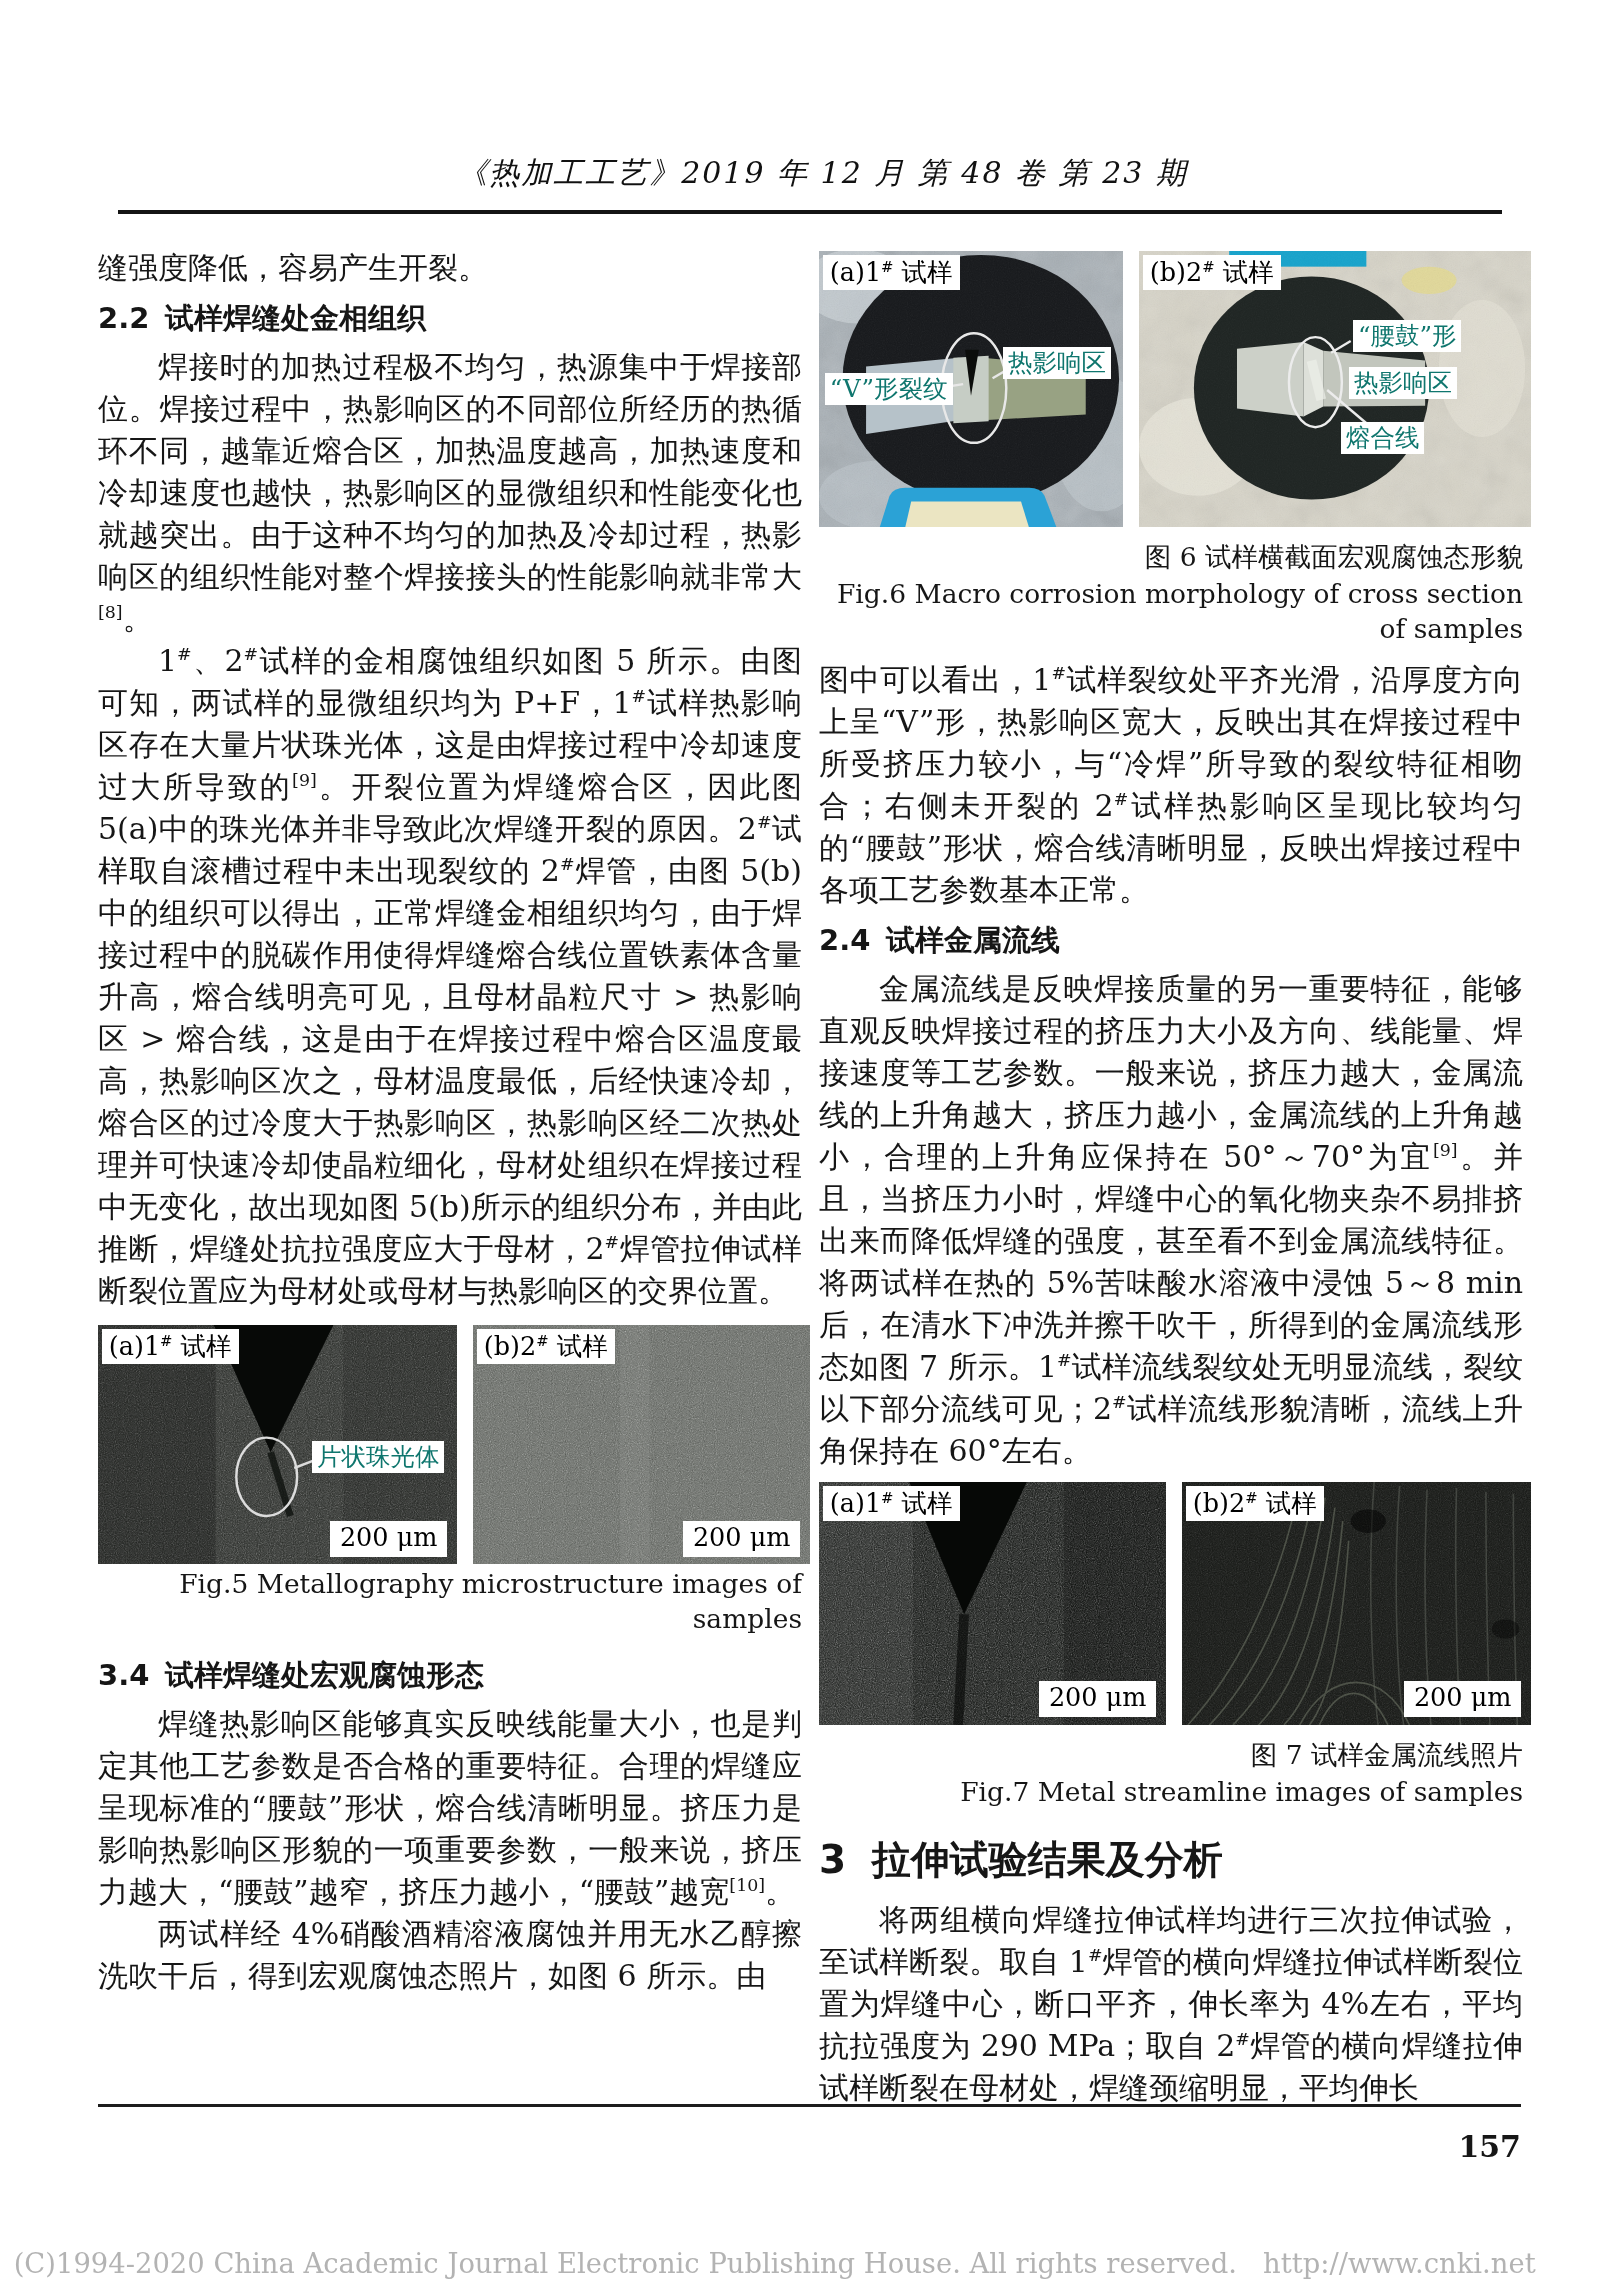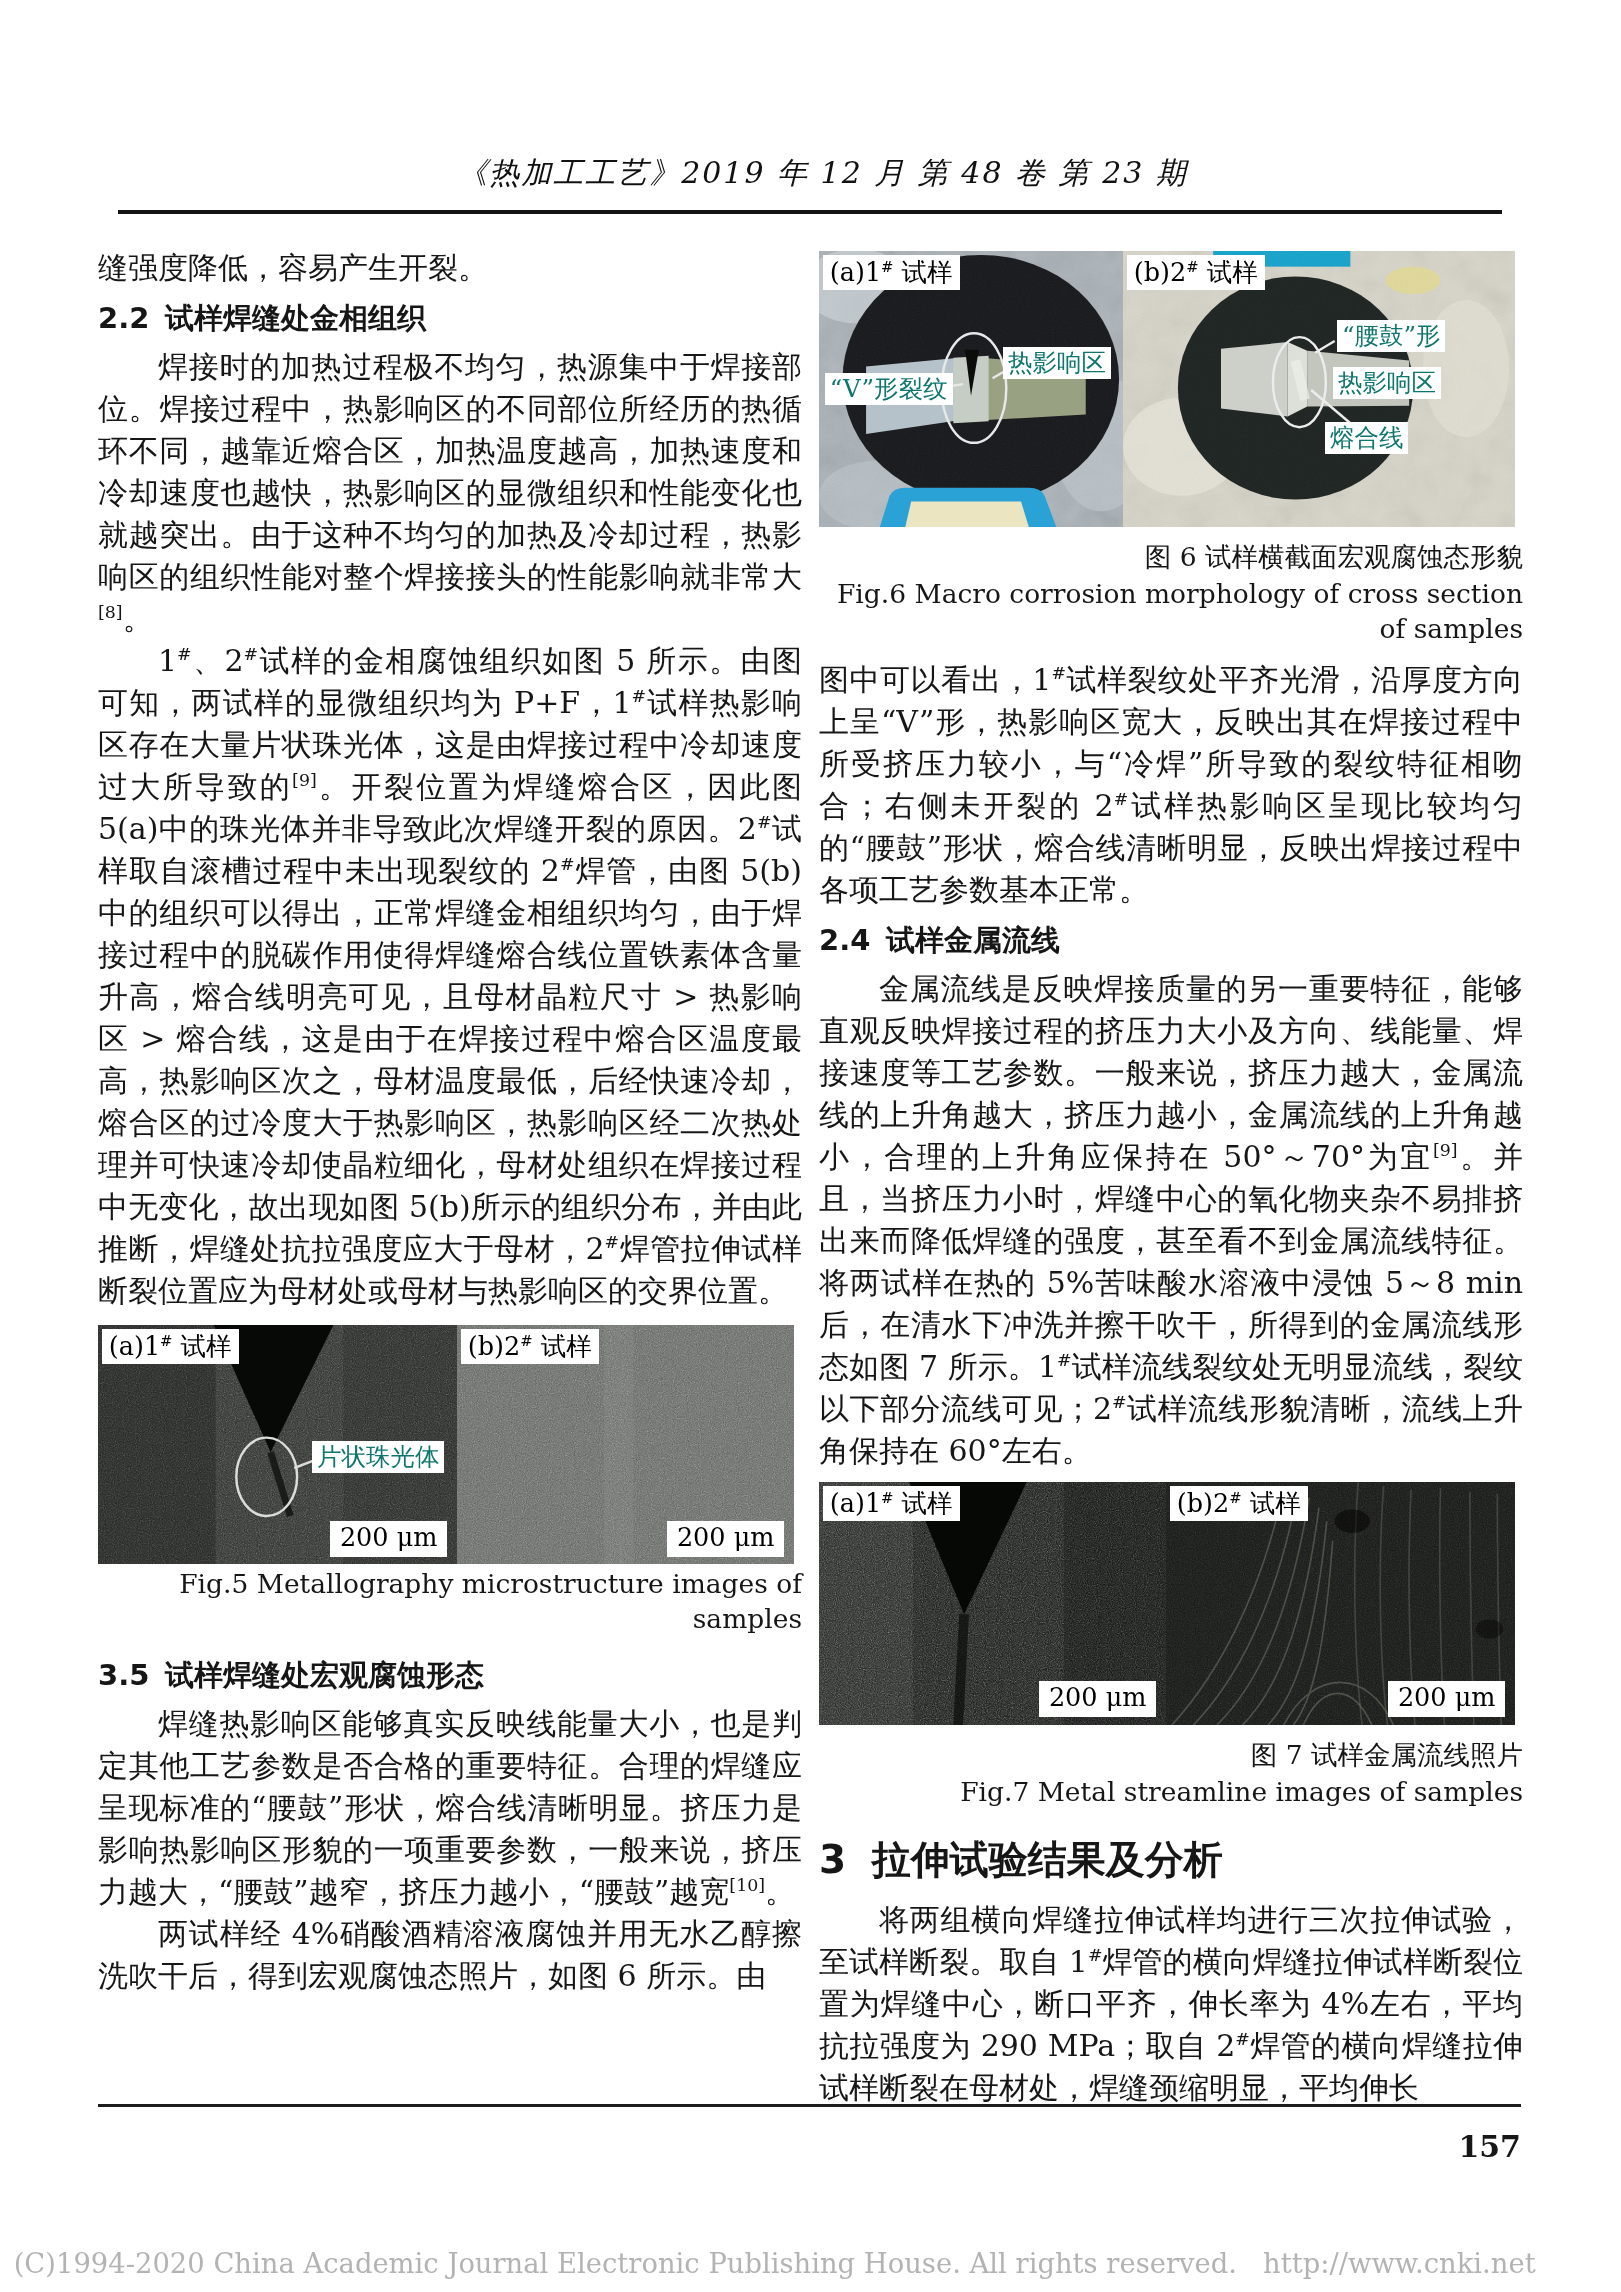--- a/index.html
+++ b/index.html
@@ -16,21 +16,21 @@
   .p{margin:0;text-indent:2em;}
   .p.cont{text-indent:0;}
   sup{font-size:0.58em;vertical-align:super;line-height:0;}
   .h-sub{margin:7.8px 0 5.9px;font-family:"DejaVu Sans","Liberation Sans",sans-serif;
         font-weight:700;font-size:29px;line-height:43px;text-align:left;text-indent:0;}
   .h-sub .hnum{margin-right:15.7px;}
   .h-big{margin:25.5px 0 13.7px;font-family:"DejaVu Sans","Liberation Sans",sans-serif;
         font-weight:700;font-size:39px;line-height:51px;text-align:left;text-indent:0;}
   .h-big .hnum{margin-right:25.5px;}
   
-  .figrow{display:flex;gap:0;margin-top:13.7px;}
+  .figrow{display:flex;gap:16px;margin-top:13.7px;}
   .micro{position:relative;overflow:hidden;background:#222;flex:none;}
   .micro svg{display:block;width:100%;height:100%;}
   .imglabel{position:absolute;top:3.9px;left:3.9px;background:#fff;color:#000;
         font-size:25.5px;line-height:35px;padding:0 6.9px;white-space:nowrap;}
   .ann{position:absolute;background:#fff;color:#0f766e;font-size:24.5px;line-height:32px;
         padding:0 4.9px;white-space:nowrap;}
   .scalebox{position:absolute;right:9.8px;bottom:7.8px;background:#fff;text-align:center;
         padding:2px 9.8px 4.9px;}
   .scalebox .txt{display:block;font-size:25.5px;line-height:29px;color:#000;}
   .scalebox .bar{width:61px;height:2.9px;background:#000;margin:1px auto 0;}
@@ -98,21 +98,21 @@
             <rect width="344" height="244" filter="url(#speckle)" opacity="0.55"></rect>
             <rect x="150" width="30" height="244" fill="#ffffff" opacity="0.05"></rect>
           </svg>
           <span class="imglabel">(b)2<sup>#</sup> 试样</span>
           <span class="scalebox"><span class="txt">200 μm</span><span class="bar"></span></span>
         </div>
       </div>
       <p class="capen">Fig.5  Metallography microstructure images of samples</p>
     </div>
 
-    <p class="h-sub" style="margin-top:17.6px"><span class="hnum">3.5</span><span>试样焊缝处宏观腐蚀形态</span></p>
+    <p class="h-sub" style="margin-top:17.6px"><span class="hnum">3.4</span><span>试样焊缝处宏观腐蚀形态</span></p>
 
     <p class="p">焊缝热影响区能够真实反映线能量大小，也是判定其他工艺参数是否合格的重要特征。合理的焊缝应呈现标准的“腰鼓”形状，熔合线清晰明显。挤压力是影响热影响区形貌的一项重要参数，一般来说，挤压力越大，“腰鼓”越窄，挤压力越小，“腰鼓”越宽<sup>[10]</sup>。</p>
     <p class="p">两试样经 4%硝酸酒精溶液腐蚀并用无水乙醇擦洗吹干后，得到宏观腐蚀态照片，如图 6 所示。由</p>
   </div>
 
   <div class="col col-right">
 
     <div style="margin-top:0">
       <div class="figrow" style="margin-top:5.9px">
         <div class="micro" style="width:304px;height:276px">

